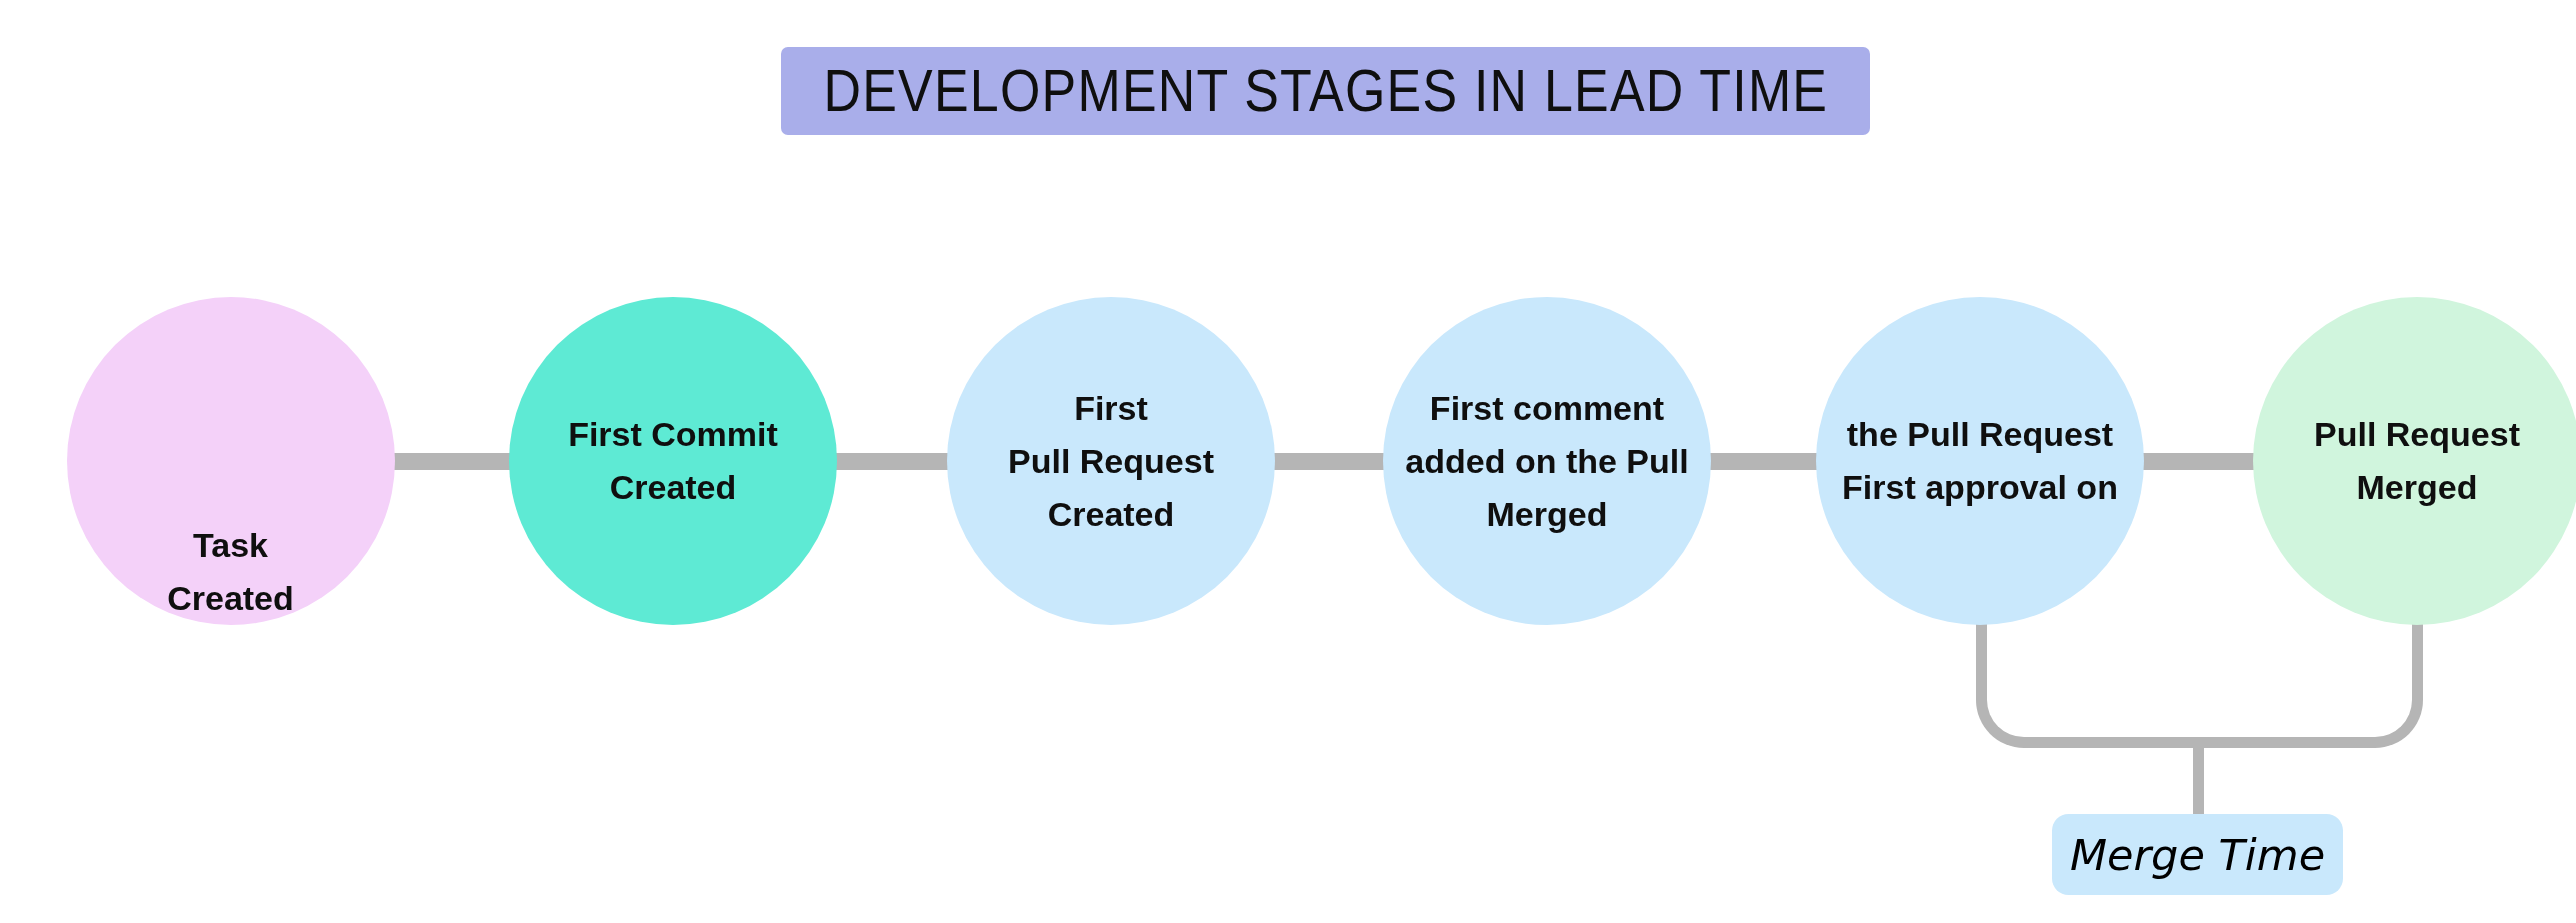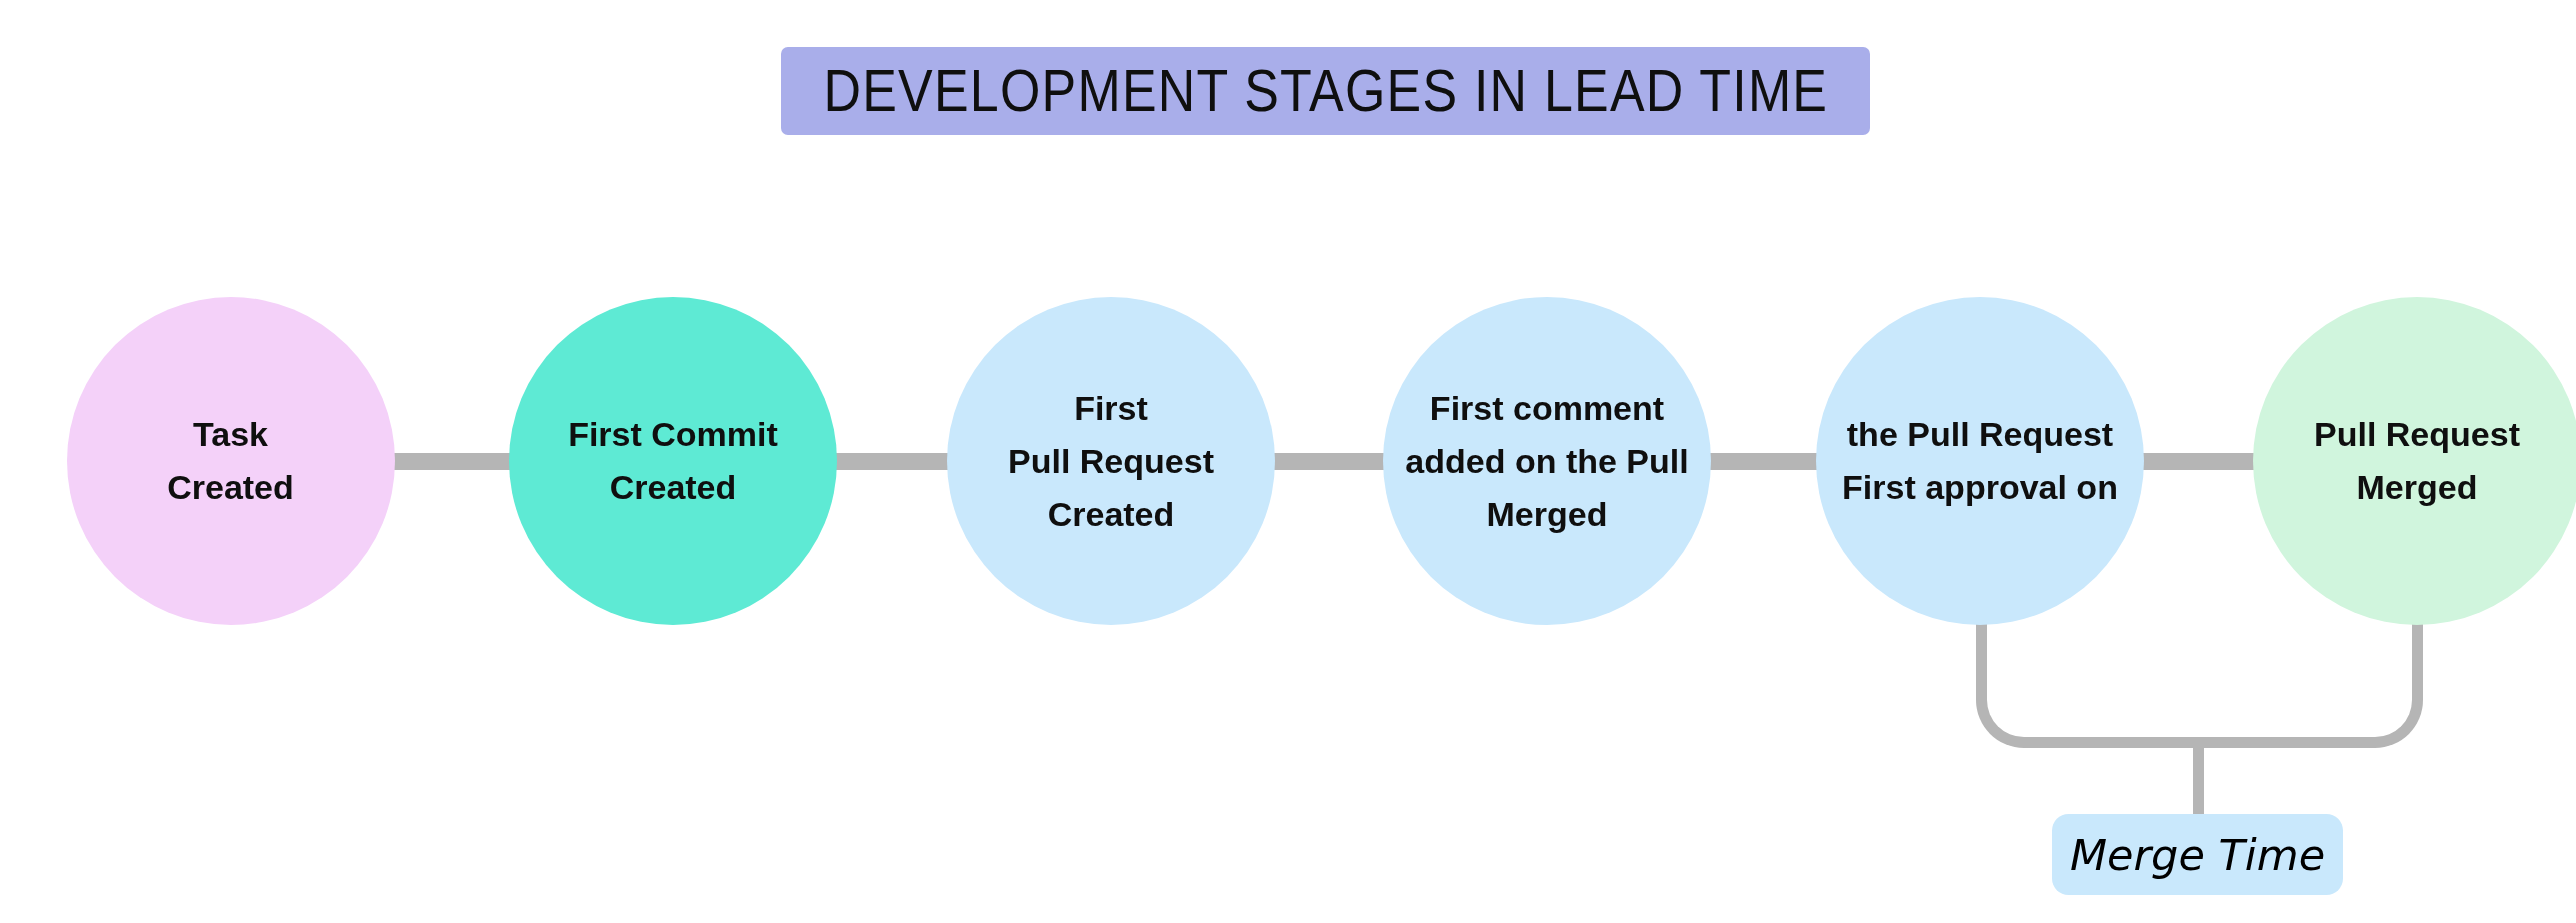--- a/index.html
+++ b/index.html
@@ -128,21 +128,21 @@
   <div class="title-box" style="background-color: rgb(169, 174, 234);">
     <span class="title-text">DEVELOPMENT STAGES IN LEAD TIME</span>
   </div>
 
   <div class="trunk" style="background-color: rgb(181, 181, 181);"></div>
 
   <div class="bracket" style="border-color: rgb(181, 181, 181);"></div>
 
   <div class="stem" style="background-color: rgb(181, 181, 181);"></div>
 
-  <div class="circle c1" style="background-color: rgb(244, 209, 249);">
+  <div class="circle c1" style="background-color: rgb(244, 209, 249); align-items: flex-end;">
     <div class="label">
       <span>Task</span>
       <span>Created</span>
     </div>
   </div>
 
   <div class="circle c2" style="background-color: #5eead4;">
     <div class="label">
       <span>First Commit</span>
       <span>Created</span>

